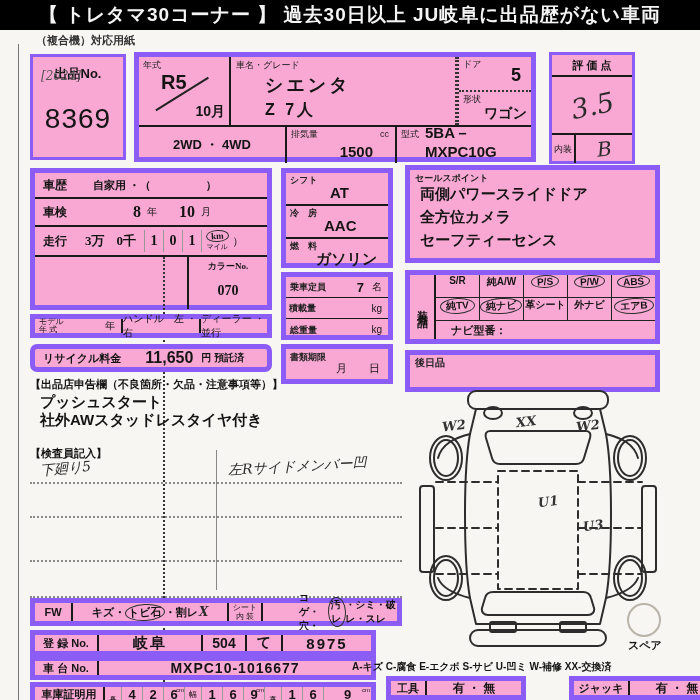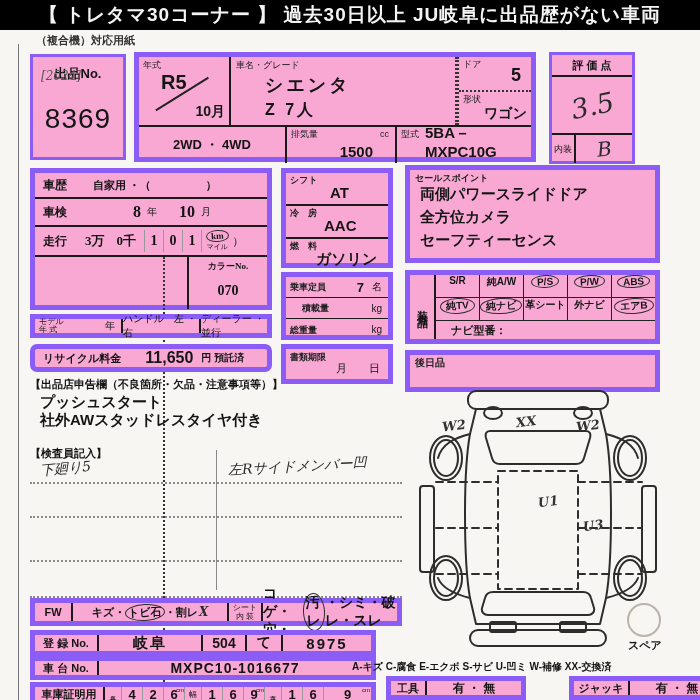--- a/index.html
+++ b/index.html
@@ -168,21 +168,21 @@
     </div>
   </div>
 
   <div class="abs box" style="left:281px;top:272px;width:112px;height:68px;">
     <div class="row" style="height:21px;border-bottom:1.5px solid #1a1a1a;align-items:center;">
       <span class="lbl" style="padding-left:4px;font-weight:bold;">乗車定員</span>
       <span class="val" style="margin-left:auto;font-size:13px;">7</span>
       <span style="font-size:10px;margin:0 6px 0 8px;">名</span>
     </div>
     <div class="row" style="height:21px;border-bottom:1.5px solid #1a1a1a;align-items:center;">
-      <span class="lbl" style="padding-left:16px;font-weight:bold;">積載量</span>
+      <span class="lbl" style="padding-left:3px;font-weight:bold;">積載量</span>
       <span style="margin-left:auto;font-size:10px;padding-right:6px;">kg</span>
     </div>
     <div class="row" style="height:21px;align-items:center;">
       <span class="lbl" style="padding-left:4px;font-weight:bold;">総重量</span>
       <span style="margin-left:auto;font-size:10px;padding-right:6px;">kg</span>
     </div>
   </div>
 
   <div class="abs box" style="left:281px;top:344px;width:112px;height:40px;">
     <span class="lbl" style="position:absolute;left:4px;top:3px;font-weight:bold;">書類期限</span>
@@ -330,21 +330,21 @@
     <span class="br ctr" style="width:154px;font-size:11px;font-weight:bold;">
       <span>キズ・</span>
         <span class="oval" style="padding:0 2px;">トビ石</span>
         <span>・割レ</span>
         <span class="hand" style="font-size:12px;margin-left:1px;">X</span>
     </span>
     <span class="br ctr" style="width:32px;font-size:8px;line-height:9px;flex-direction:column;">
       <span>シート</span>
       <span>内 装</span>
     </span>
-    <span class="ctr" style="flex:1;font-size:14px;font-weight:bold;">
+    <span class="ctr" style="flex:1;font-size:10px;font-weight:bold;padding-left:36px;">
       <span>コゲ・穴・</span>
         <span class="oval" style="padding:0 2px;">汚レ</span>
         <span>・シミ・破レ・スレ</span>
     </span>
   </div>
 
   <div class="abs box row" style="left:30px;top:630px;width:346px;height:26px;align-items:stretch;">
     <span class="br ctr" style="width:62px;font-size:11px;font-weight:bold;">登 録 No.</span>
     <span class="br ctr val" style="width:102px;font-size:15px;letter-spacing:2px;">岐阜</span>
     <span class="br ctr val" style="width:42px;font-size:14px;">504</span>

